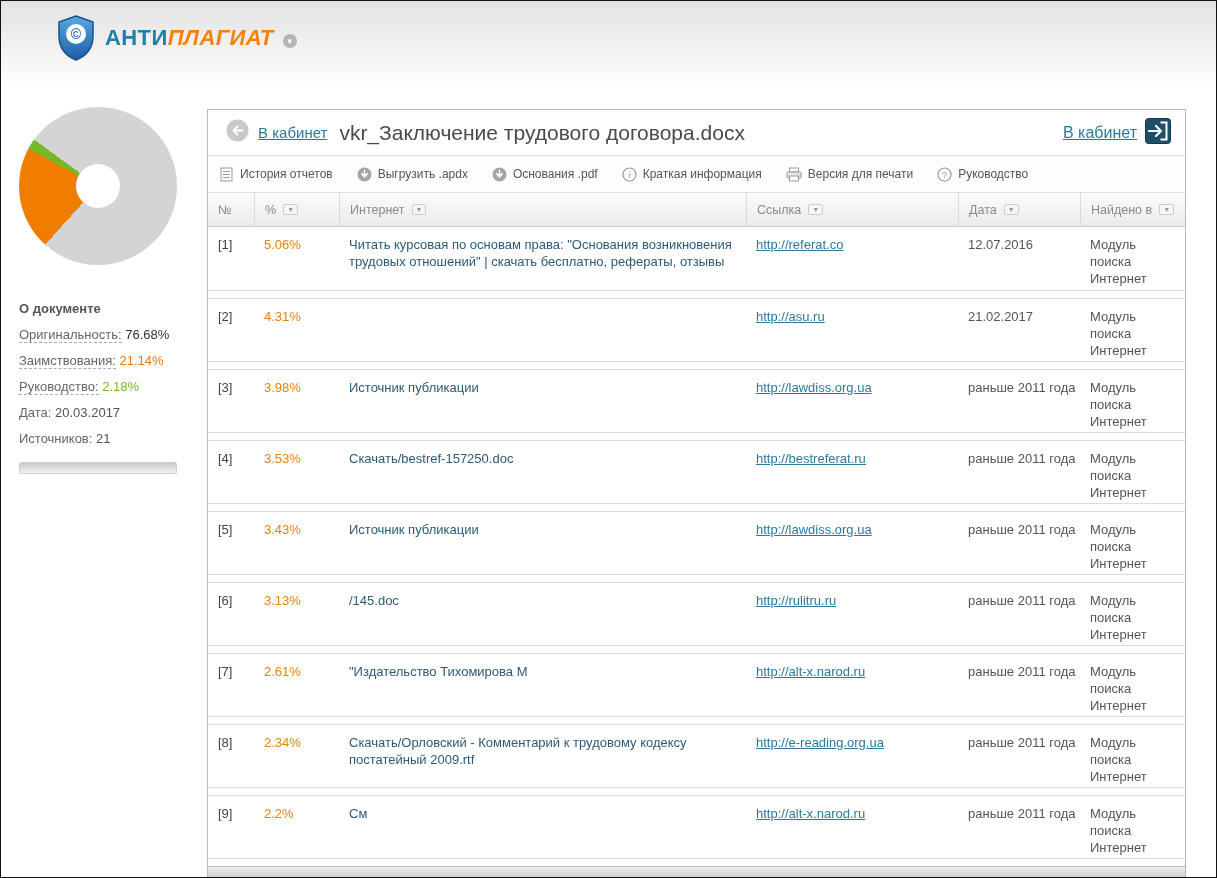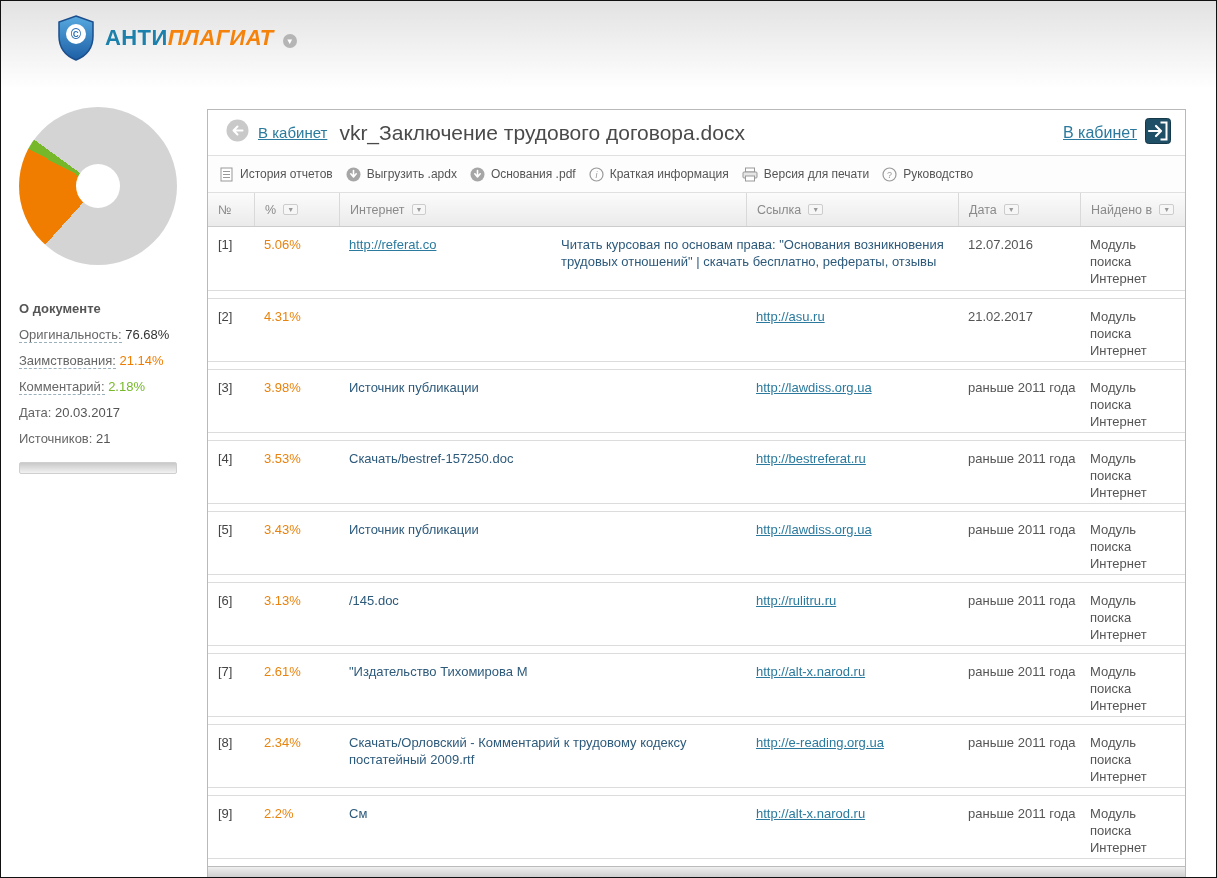--- a/index.html
+++ b/index.html
@@ -32,21 +32,21 @@
   .panel { position:absolute; left:206px; top:108px; width:979px; height:769px;
            border:1px solid #b9b9b9; background:#fff; }
   .titlebar { display:flex; align-items:center; height:46px; padding:0 14px; border-bottom:1px solid #e0e0e0; }
   .back-ico { margin-left:4px; cursor:pointer; flex:none; }
   .cab { color:#2b7a9e; text-decoration:underline; cursor:pointer; }
   .cab-left { font-size:15px; margin-left:9px; }
   .doc-title { font-size:21px; color:#4a4a4a; font-weight:normal; margin-left:12px; white-space:nowrap; }
   .cab-right { margin-left:auto; font-size:16px; }
   .exit-ico { margin-left:8px; cursor:pointer; flex:none; }
 
-  .toolbar { display:flex; align-items:center; height:37px; padding:0 12px; gap:13px;
+  .toolbar { display:flex; align-items:center; height:37px; padding:0 12px; gap:24px;
              border-bottom:1px solid #e0e0e0; background:#fdfdfd; }
   .titem { display:flex; align-items:center; gap:6px; font-size:12px; color:#555; cursor:pointer; white-space:nowrap; }
   .titem svg { flex:none; }
 
   .thead { display:flex; height:34px; align-items:center; color:#8a8a8a; font-size:12.5px;
            background:linear-gradient(#fbfbfb,#ebebeb); border-bottom:1px solid #ccc; }
   .th { display:flex; align-items:center; padding-left:10px; height:100%; }
   .th + .th { border-left:1px solid #d9d9d9; }
   .sort { margin-left:7px; font-size:7px; color:#999; border:1px solid #ccc; background:#f6f6f6;
           padding:1px 3px; line-height:1; border-radius:2px; cursor:pointer; }
@@ -98,21 +98,21 @@
 
     <div class="info-line">
       <span class="lbl dotted">Оригинальность:</span>
       <span class="v-orig">76.68%</span>
     </div>
     <div class="info-line">
       <span class="lbl dotted">Заимствования:</span>
       <span class="v-borrow">21.14%</span>
     </div>
     <div class="info-line">
-      <span class="lbl dotted">Комментарий:</span>
+      <span class="lbl dotted">Руководство:</span>
       <span class="v-cite">2.18%</span>
     </div>
     <div class="info-line">
       <span class="lbl">Дата:</span>
       <span class="v-plain">20.03.2017</span>
     </div>
     <div class="info-line">
       <span class="lbl">Источников:</span>
       <span class="v-plain">21</span>
     </div>
@@ -210,22 +210,22 @@
       <div class="th c-found">
         <span>Найдено в</span>
         <span class="sort">▼</span>
       </div>
     </div>
 
     <div id="rows" class="tbody">
         <div class="trow">
           <div class="cell num"><span>[1]</span></div>
           <div class="cell pct"><span>5.06%</span></div>
+          <div class="cell src"><span>Читать курсовая по основам права: "Основания возникновения трудовых отношений" | скачать бесплатно, рефераты, отзывы</span></div>
           <div class="cell lnk"><a href="#">http://referat.co</a></div>
-          <div class="cell src"><span>Читать курсовая по основам права: "Основания возникновения трудовых отношений" | скачать бесплатно, рефераты, отзывы</span></div>
           <div class="cell date"><span>12.07.2016</span></div>
           <div class="cell found"><span>Модуль поиска Интернет</span></div>
         </div>
         <div class="trow">
           <div class="cell num"><span>[2]</span></div>
           <div class="cell pct"><span>4.31%</span></div>
           <div class="cell src"><span></span></div>
           <div class="cell lnk"><a href="#">http://asu.ru</a></div>
           <div class="cell date"><span>21.02.2017</span></div>
           <div class="cell found"><span>Модуль поиска Интернет</span></div>

